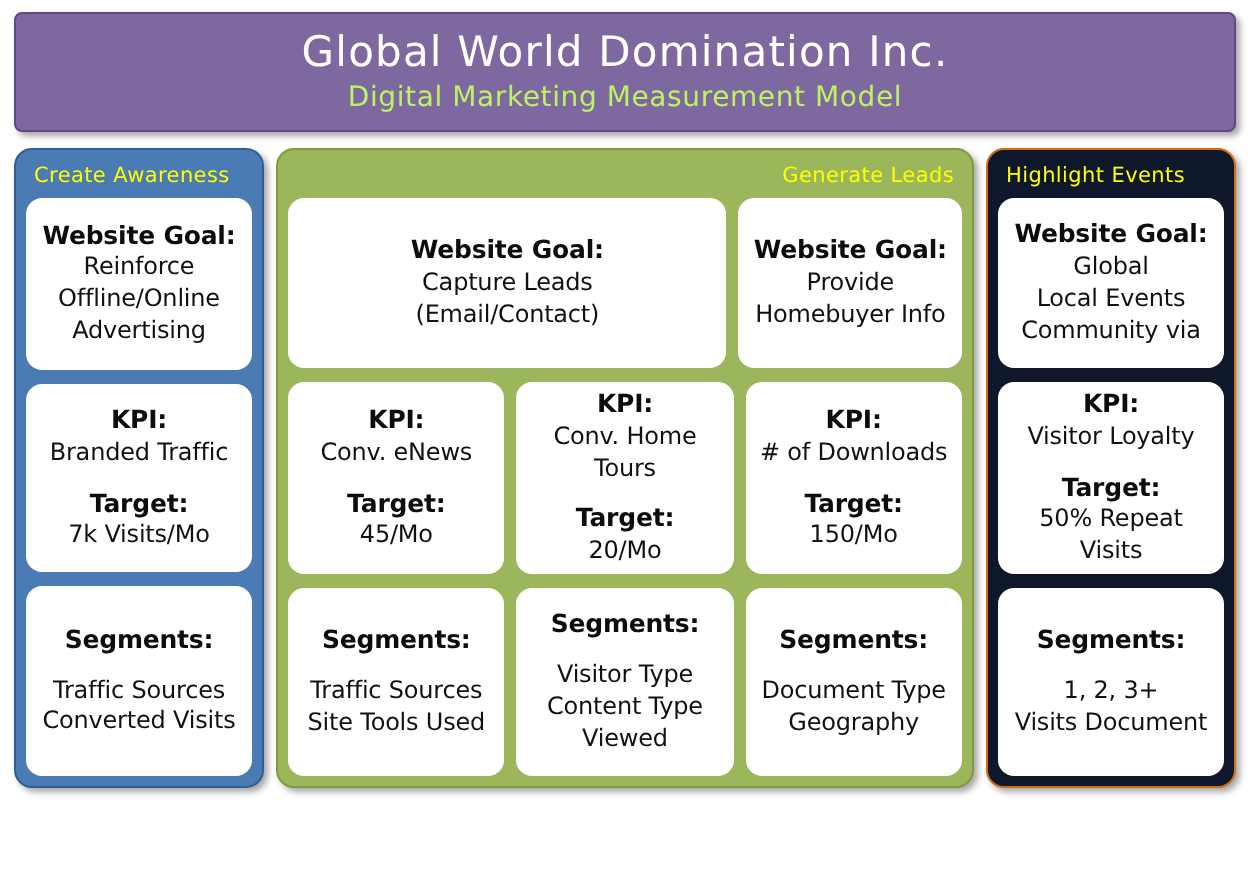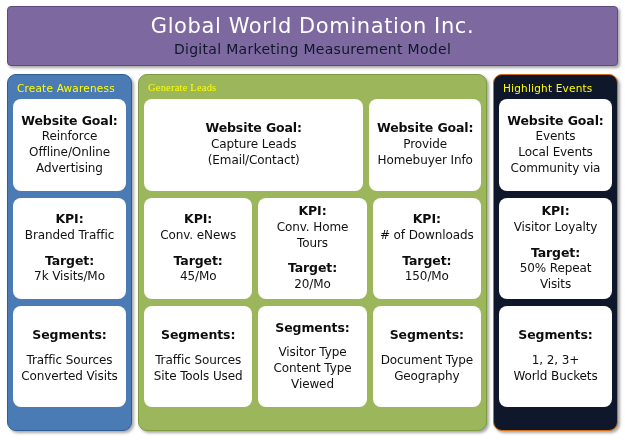--- a/index.html
+++ b/index.html
@@ -36,32 +36,32 @@
     box-sizing: border-box;
   }
   .header-title {
     color: #ffffff;
     font-size: 21px;
     letter-spacing: 0.6px;
     line-height: 1.05;
     font-weight: 400;
   }
   .header-subtitle {
-    color: #0f172a;
+    color: #bef264;
     font-size: 14px;
     letter-spacing: 0.3px;
     margin-top: 5px;
     line-height: 1.05;
   }
 
   
   .columns {
     display: flex;
     margin-top: 8px;
-    height: 357px;
+    height: 320px;
     gap: 6px;
   }
   .column {
     border-radius: 9px;
     box-shadow: 2px 2px 3px rgba(0,0,0,0.35);
     display: flex;
     flex-direction: column;
     box-sizing: border-box;
     padding: 4px 5px 5px 5px;
   }
@@ -82,21 +82,21 @@
   }
   .col-label {
     color: #ffff00;
     font-size: 10.5px;
     line-height: 1;
     padding: 4px 4px 5px 4px;
     letter-spacing: 0.2px;
     text-align: left;
     white-space: nowrap;
   }
-  .col-label.center { text-align: left; font-family: Liberation Serif, serif; }
+  .col-label.center { text-align: right; }
 
   
   .row {
     display: flex;
     gap: 6px;
   }
   .row-goal { height: 92px; }
   .row-kpi  { height: 101px; margin-top: 7px; }
   .row-seg  { height: 101px; margin-top: 7px; justify-content: center; }
 
@@ -237,40 +237,40 @@
         </div>
       </div>
     </div>
 
     <div class="column col-events">
       <div class="col-label">Highlight Events</div>
 
       <div class="row row-goal">
         <div class="card">
           <span class="lbl block">Website Goal:</span>
-          <span class="val block">Events</span>
+          <span class="val block">Global</span>
           <span class="val block">Local Events</span>
           <span class="val block">Community via</span>
         </div>
       </div>
 
       <div class="row row-kpi">
         <div class="card">
           <span class="lbl block">KPI:</span>
           <span class="val block">Visitor Loyalty</span>
           <span class="gap-sm"></span>
           <span class="lbl block">Target:</span>
           <span class="val block">50% Repeat Visits</span>
         </div>
       </div>
 
       <div class="row row-seg">
         <div class="card">
           <span class="lbl block">Segments:</span>
           <span class="gap-sm"></span>
           <span class="val block">1, 2, 3+</span>
-          <span class="val block">World Buckets</span>
+          <span class="val block">Visits Document</span>
         </div>
       </div>
     </div>
 
   </div>
 </div>
 
 </body></html>

